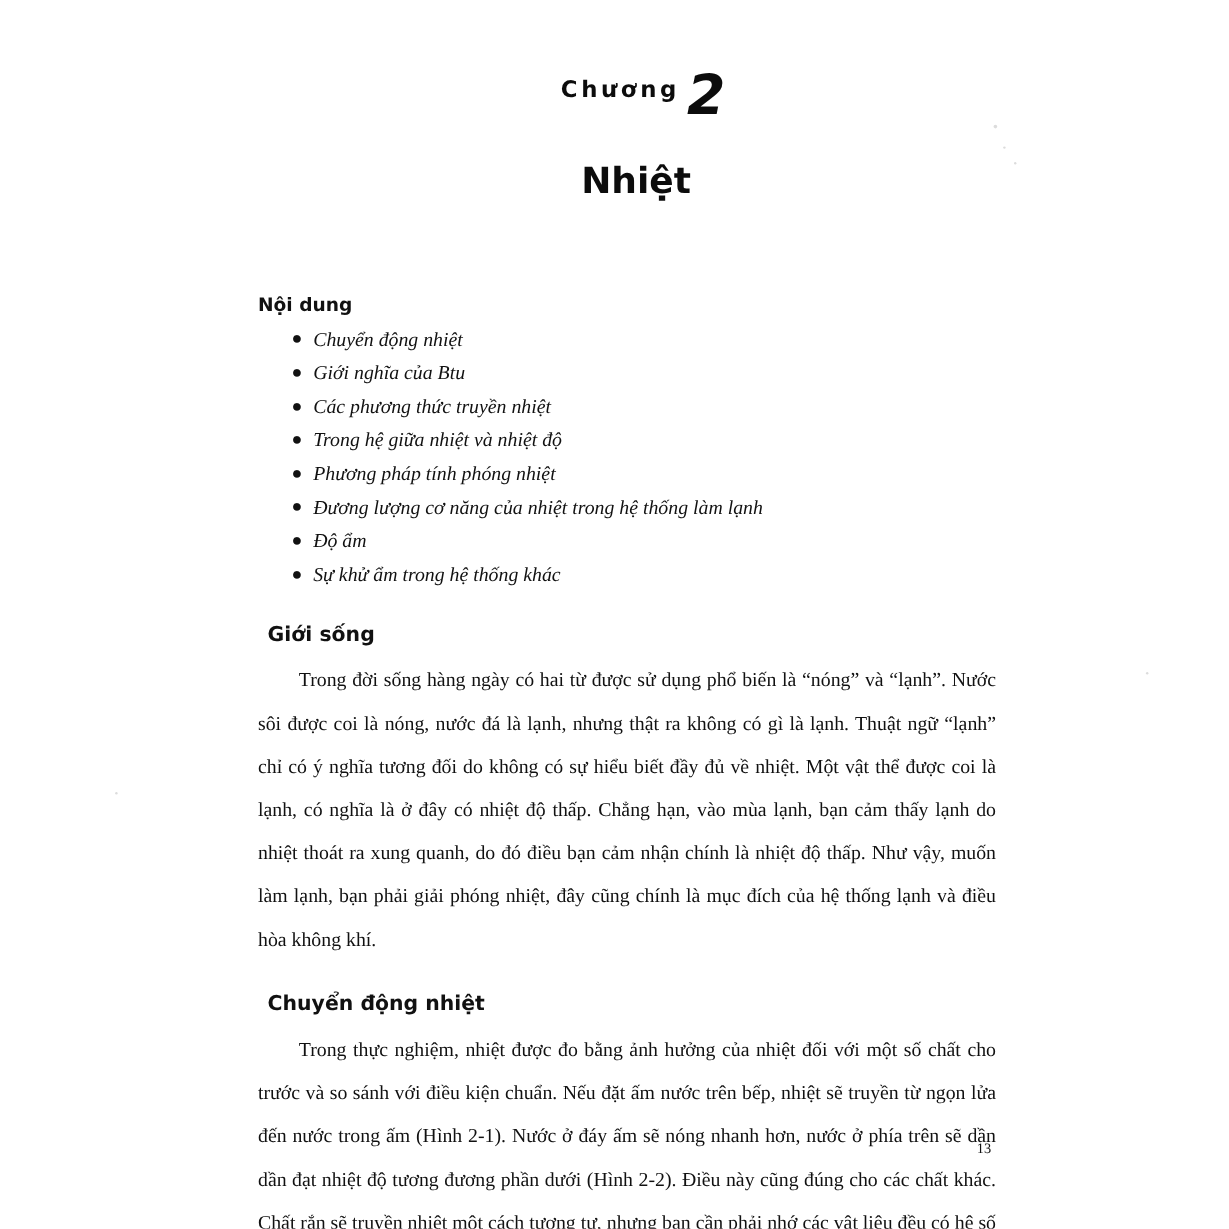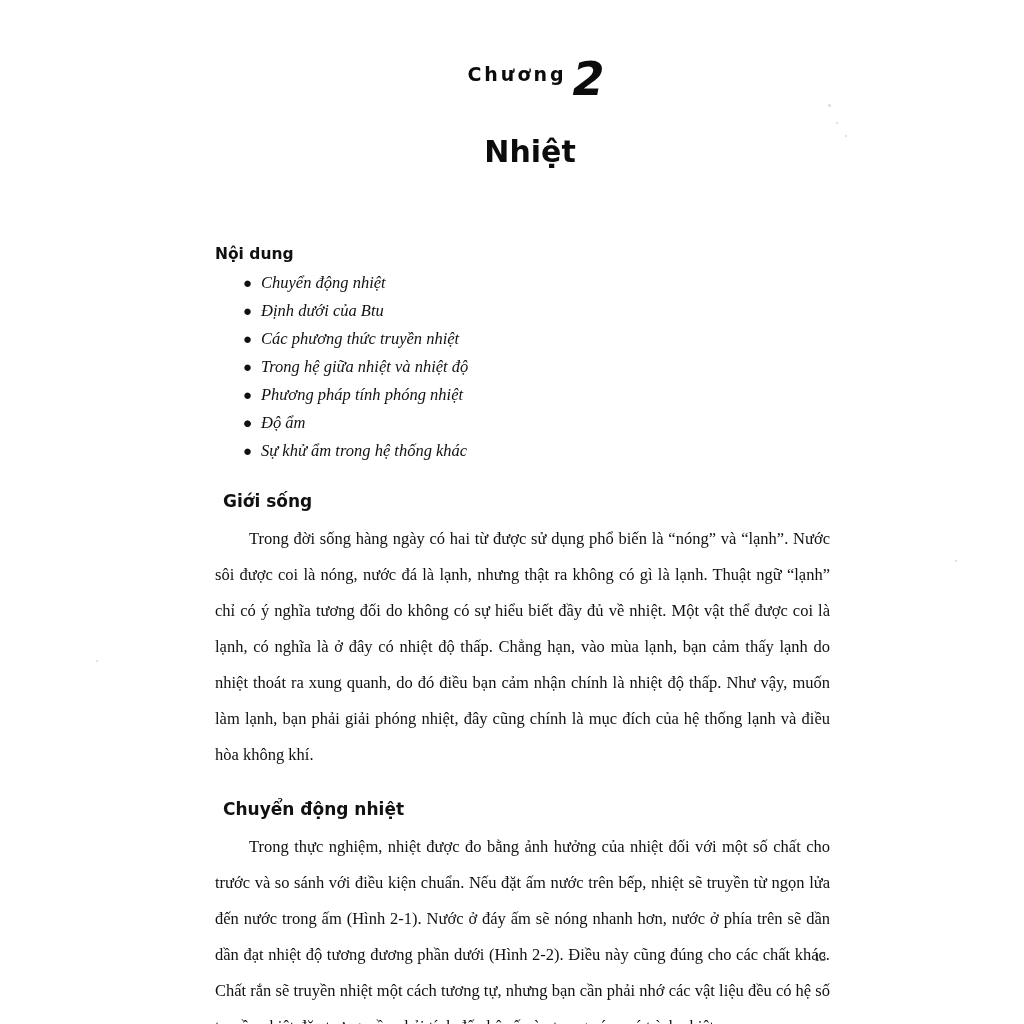--- a/index.html
+++ b/index.html
@@ -145,25 +145,25 @@
   </div>
 
   <div class="chapter-title">Nhiệt</div>
 
   <div class="column">
 
     <div>
       <div class="h-section">Nội dung</div>
       <ul class="toc">
         <li><span class="bullet">●</span><span>Chuyển động nhiệt</span></li>
-        <li><span class="bullet">●</span><span>Định dưới của Btu</span></li>
+        <li><span class="bullet">●</span><span>Giới nghĩa của Btu</span></li>
         <li><span class="bullet">●</span><span>Các phương thức truyền nhiệt</span></li>
         <li><span class="bullet">●</span><span>Trong hệ giữa nhiệt và nhiệt độ</span></li>
         <li><span class="bullet">●</span><span>Phương pháp tính phóng nhiệt</span></li>
-        <li><span class="bullet">●</span></li>
+        <li><span class="bullet">●</span><span>Đương lượng cơ năng của nhiệt trong hệ thống làm lạnh</span></li>
         <li><span class="bullet">●</span><span>Độ ẩm</span></li>
         <li><span class="bullet">●</span><span>Sự khử ẩm trong hệ thống khác</span></li>
       </ul>
     </div>
 
     <div class="block">
       <div class="h-section sub">Giới sống</div>
       <p class="para">Trong đời sống hàng ngày có hai từ được sử dụng phổ biến là “nóng” và “lạnh”. Nước sôi được coi là nóng, nước đá là lạnh, nhưng thật ra không có gì là lạnh. Thuật ngữ “lạnh” chỉ có ý nghĩa tương đối do không có sự hiểu biết đầy đủ về nhiệt. Một vật thể được coi là lạnh, có nghĩa là ở đây có nhiệt độ thấp. Chẳng hạn, vào mùa lạnh, bạn cảm thấy lạnh do nhiệt thoát ra xung quanh, do đó điều bạn cảm nhận chính là nhiệt độ thấp. Như vậy, muốn làm lạnh, bạn phải giải phóng nhiệt, đây cũng chính là mục đích của hệ thống lạnh và điều hòa không khí.</p>
     </div>
 

